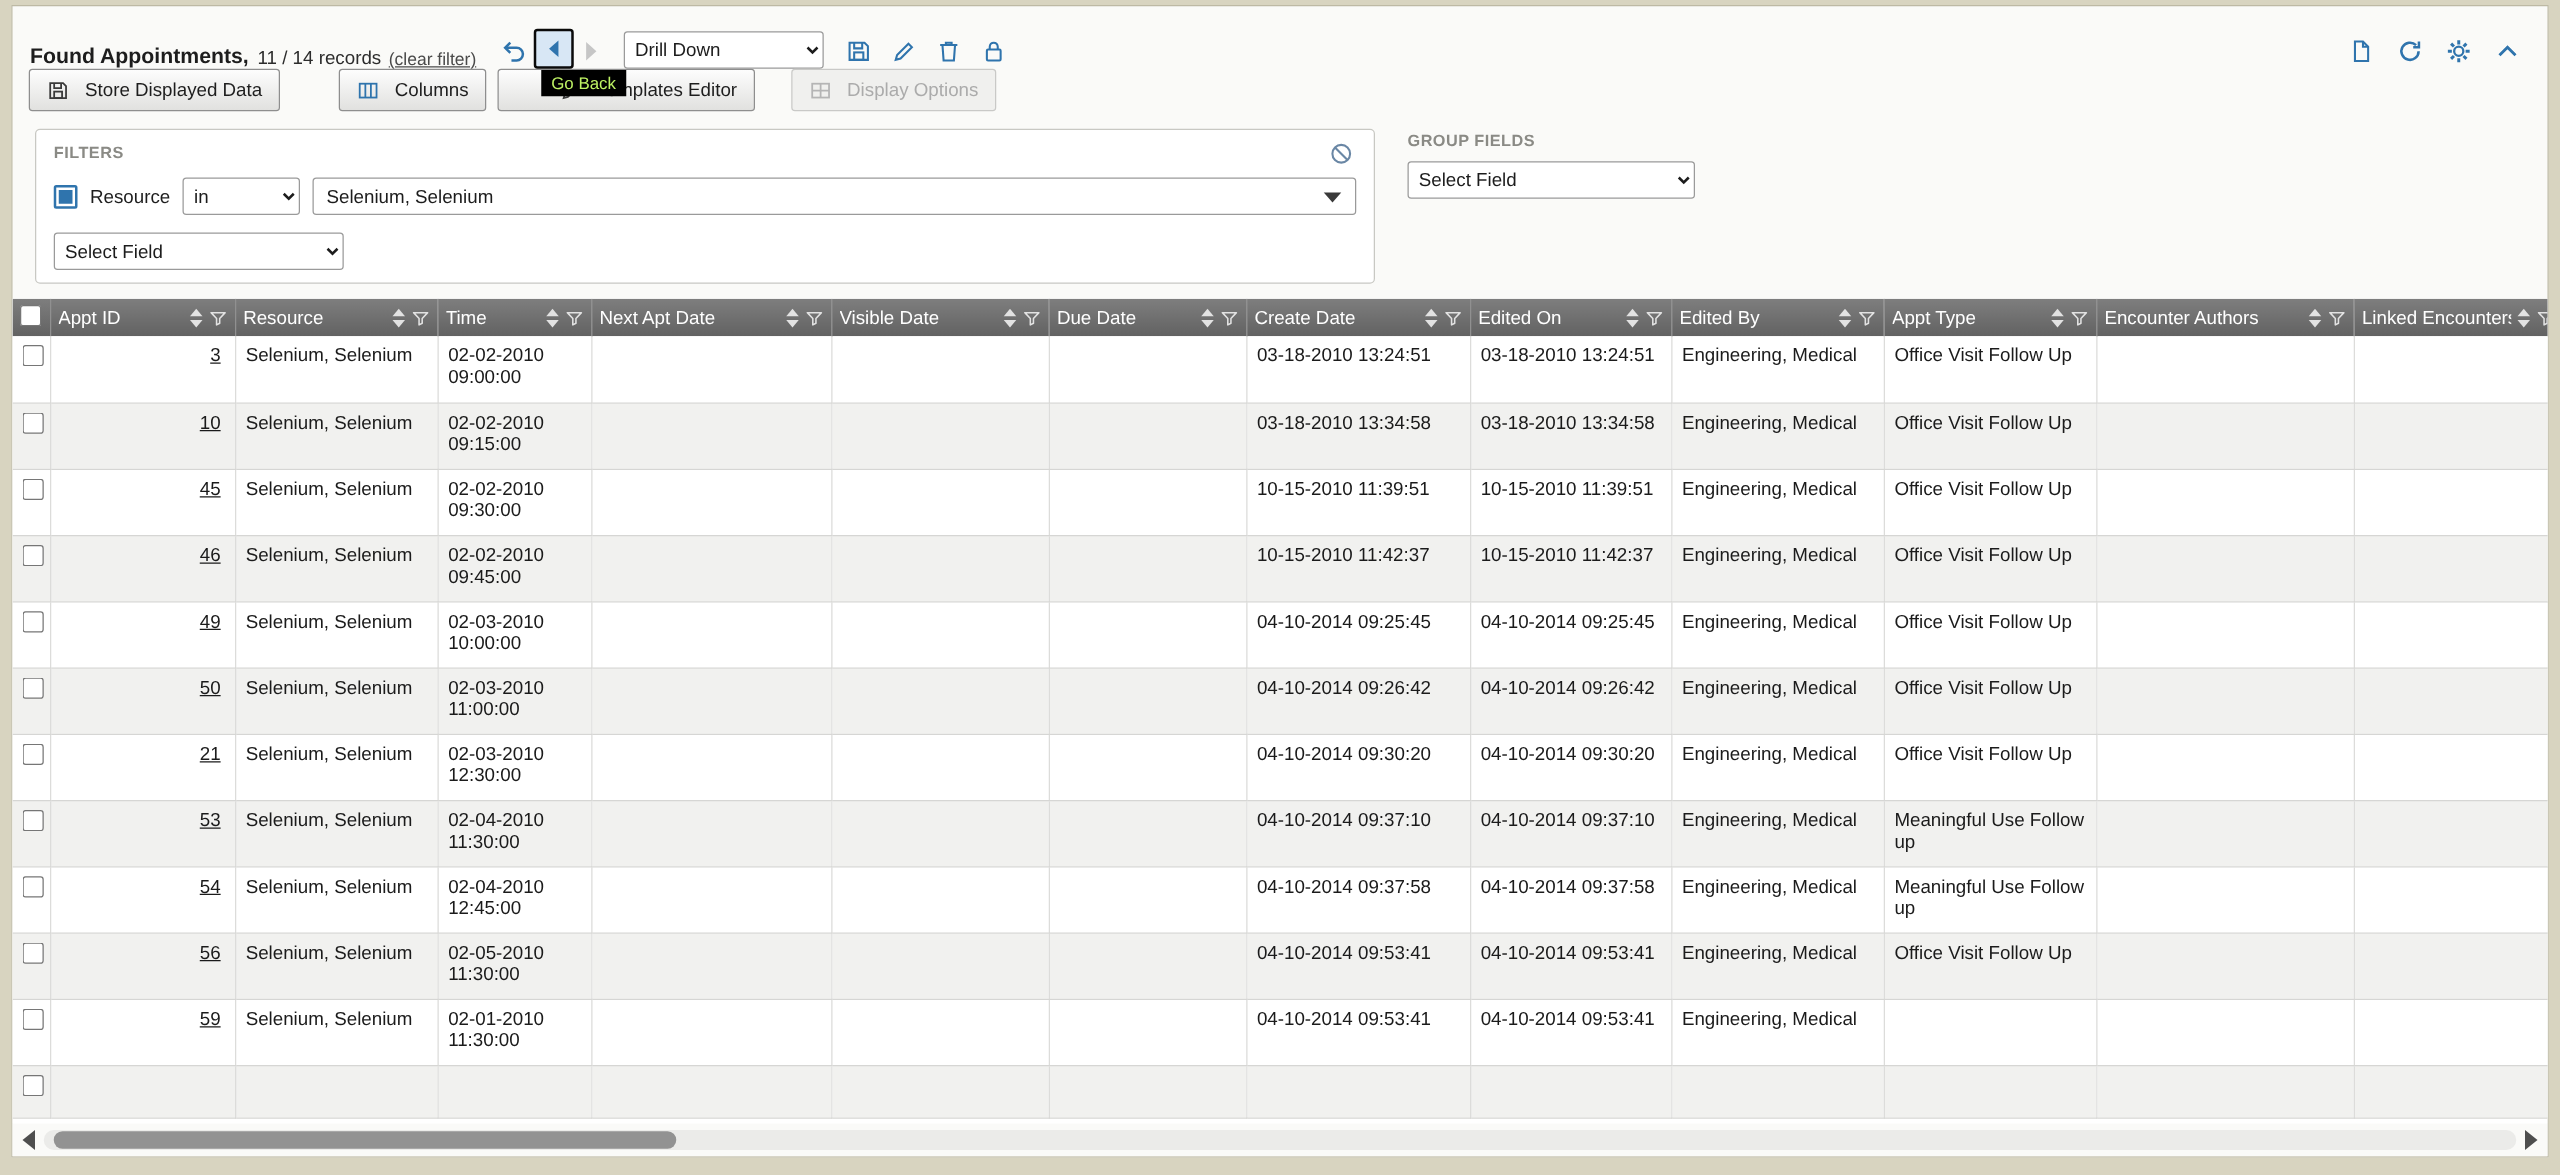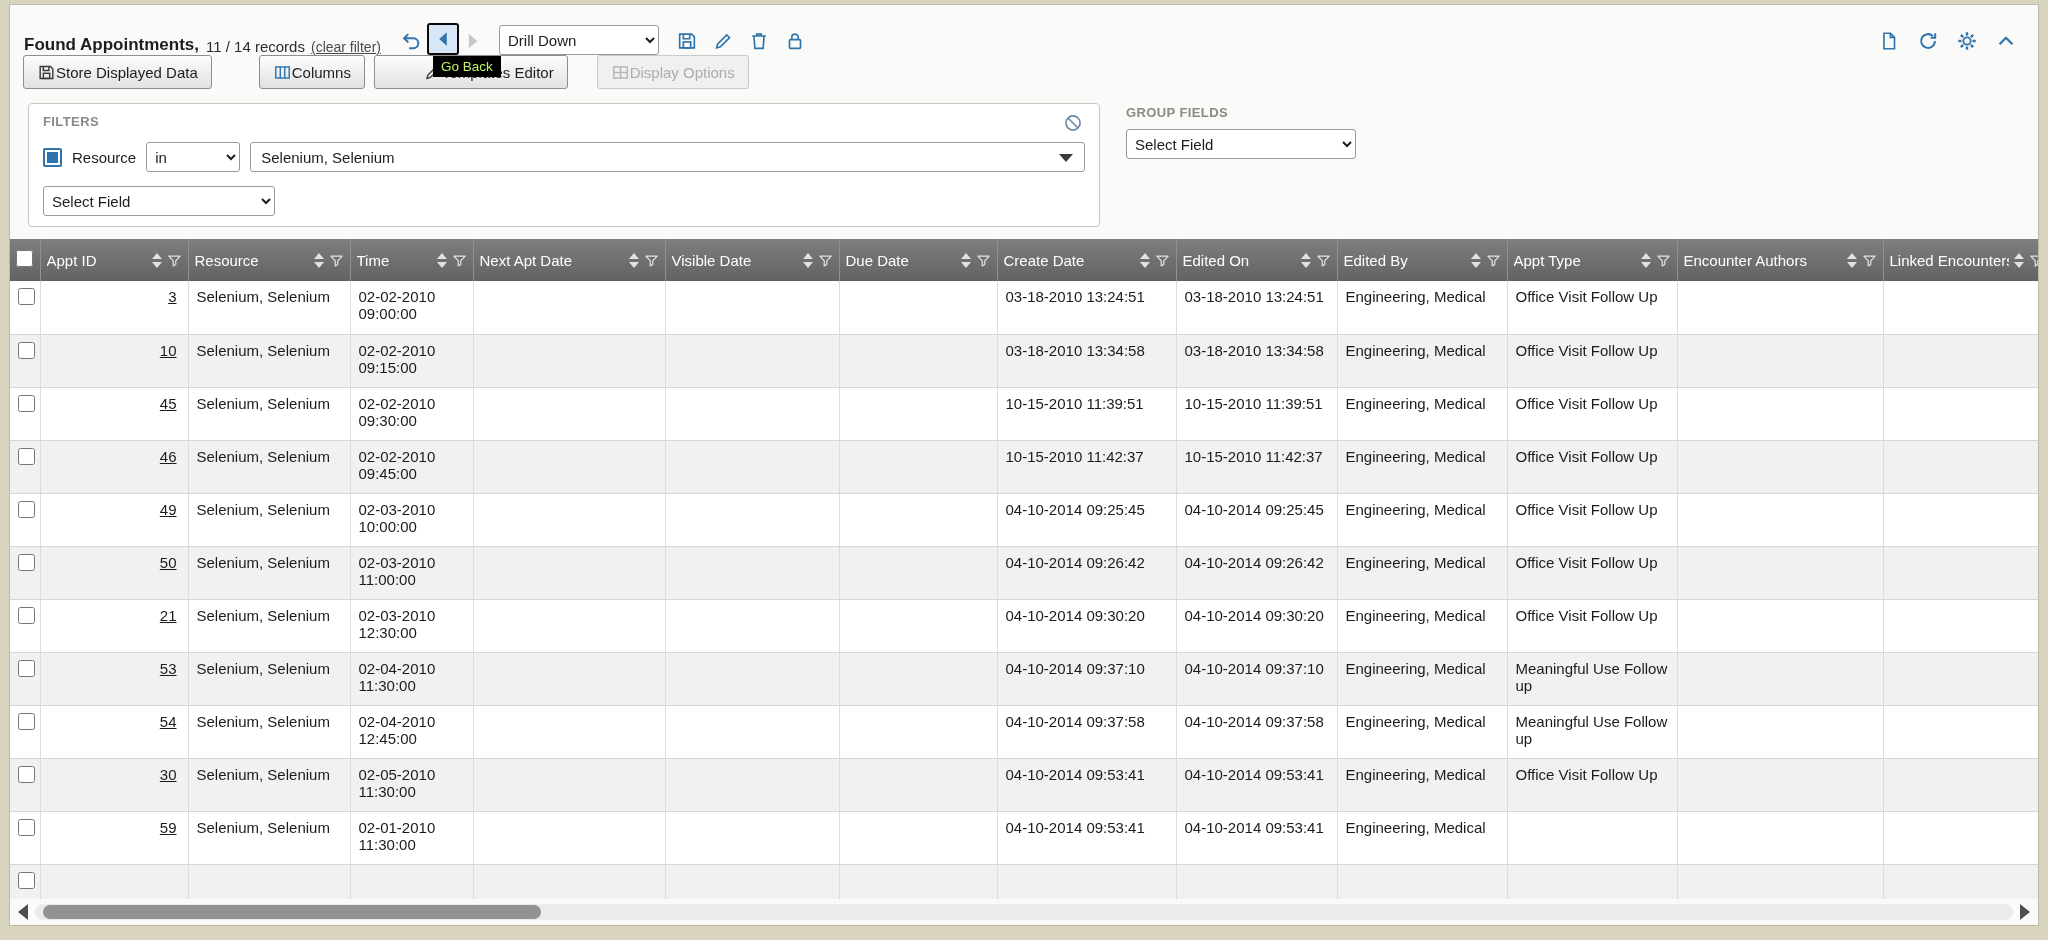--- a/index.html
+++ b/index.html
@@ -57,21 +57,21 @@
     border: 1px solid #9a9a9a; border-radius: 3px;
     background: #fff; padding: 0 4px; color: #1c1c1c;
   }
   .view-icons { display: inline-flex; gap: 8px; margin-left: 14px; }
   .right-icons { margin-left: auto; display: inline-flex; gap: 11px; padding-right: 4px; }
 
   
   .tb2 { height: 38px; flex: 0 0 38px; display: flex; align-items: flex-start; padding: 0 13px; }
   .act-btn {
     height: 34px;
-    display: inline-flex; align-items: center; gap: 0;
+    display: inline-flex; align-items: center; gap: 12px;
     padding: 0 13px;
     font-size: 15px; font-family: "Liberation Sans", sans-serif; color: #1e1e1e;
     background: linear-gradient(#fdfdfd, #e1e1df);
     border: 1px solid #8e8e8e; border-radius: 3px;
     cursor: pointer;
   }
   .act-btn svg { width: 19px; height: 19px; }
   .m-col { margin-left: 47px; }
   .m-tpl { margin-left: 9px; padding-left: 48px; }
   .m-dsp { margin-left: 29px; justify-content: flex-end; }
@@ -123,21 +123,21 @@
   }
   .filter-row2 { margin-top: 14px; }
   .group-panel { margin-left: 26px; padding-top: 2px; }
   .group-panel .field-select { width: 230px; margin-top: 9px; display: block; }
 
   
   .grid-wrap { flex: 1; overflow: hidden; background: #fff; }
   table { border-collapse: collapse; table-layout: fixed; width: 2040px; }
   thead th {
     background: linear-gradient(#7e7e7e, #626262);
-    height: 42px; color: #fff; font-size: 15px; font-weight: normal;
+    height: 30px; color: #fff; font-size: 15px; font-weight: normal;
     text-align: left; border-right: 1px solid #909090; cursor: pointer;
     padding: 0;
   }
   .hc { display: flex; align-items: center; gap: 5px; padding: 0 6px; overflow: hidden; }
   .hlabel { flex: 0 1 auto; white-space: nowrap; overflow: hidden; }
   .sort { display: inline-flex; flex-direction: column; gap: 3px; margin-left: auto; cursor: pointer; }
   .tri-up { width: 0; height: 0; border-left: 5px solid transparent; border-right: 5px solid transparent; border-bottom: 6px solid #e2e2e2; }
   .tri-down { width: 0; height: 0; border-left: 5px solid transparent; border-right: 5px solid transparent; border-top: 6px solid #e2e2e2; }
   .funnel { width: 15px; height: 15px; flex: 0 0 15px; cursor: pointer; }
   tbody td {
@@ -632,21 +632,21 @@
             <td></td>
             <td>04-10-2014 09:37:58</td>
             <td>04-10-2014 09:37:58</td>
             <td>Engineering, Medical</td>
             <td>Meaningful Use Follow up</td>
             <td></td>
             <td></td>
           </tr>
           <tr>
             <td class="sel-col"><input type="checkbox" style=""></td>
-            <td class="id-cell"><a href="#">30</a></td>
+            <td class="id-cell"><a href="#">56</a></td>
             <td>Selenium, Selenium</td>
             <td>02-05-2010 11:30:00</td>
             <td></td>
             <td></td>
             <td></td>
             <td>04-10-2014 09:53:41</td>
             <td>04-10-2014 09:53:41</td>
             <td>Engineering, Medical</td>
             <td>Office Visit Follow Up</td>
             <td></td>

